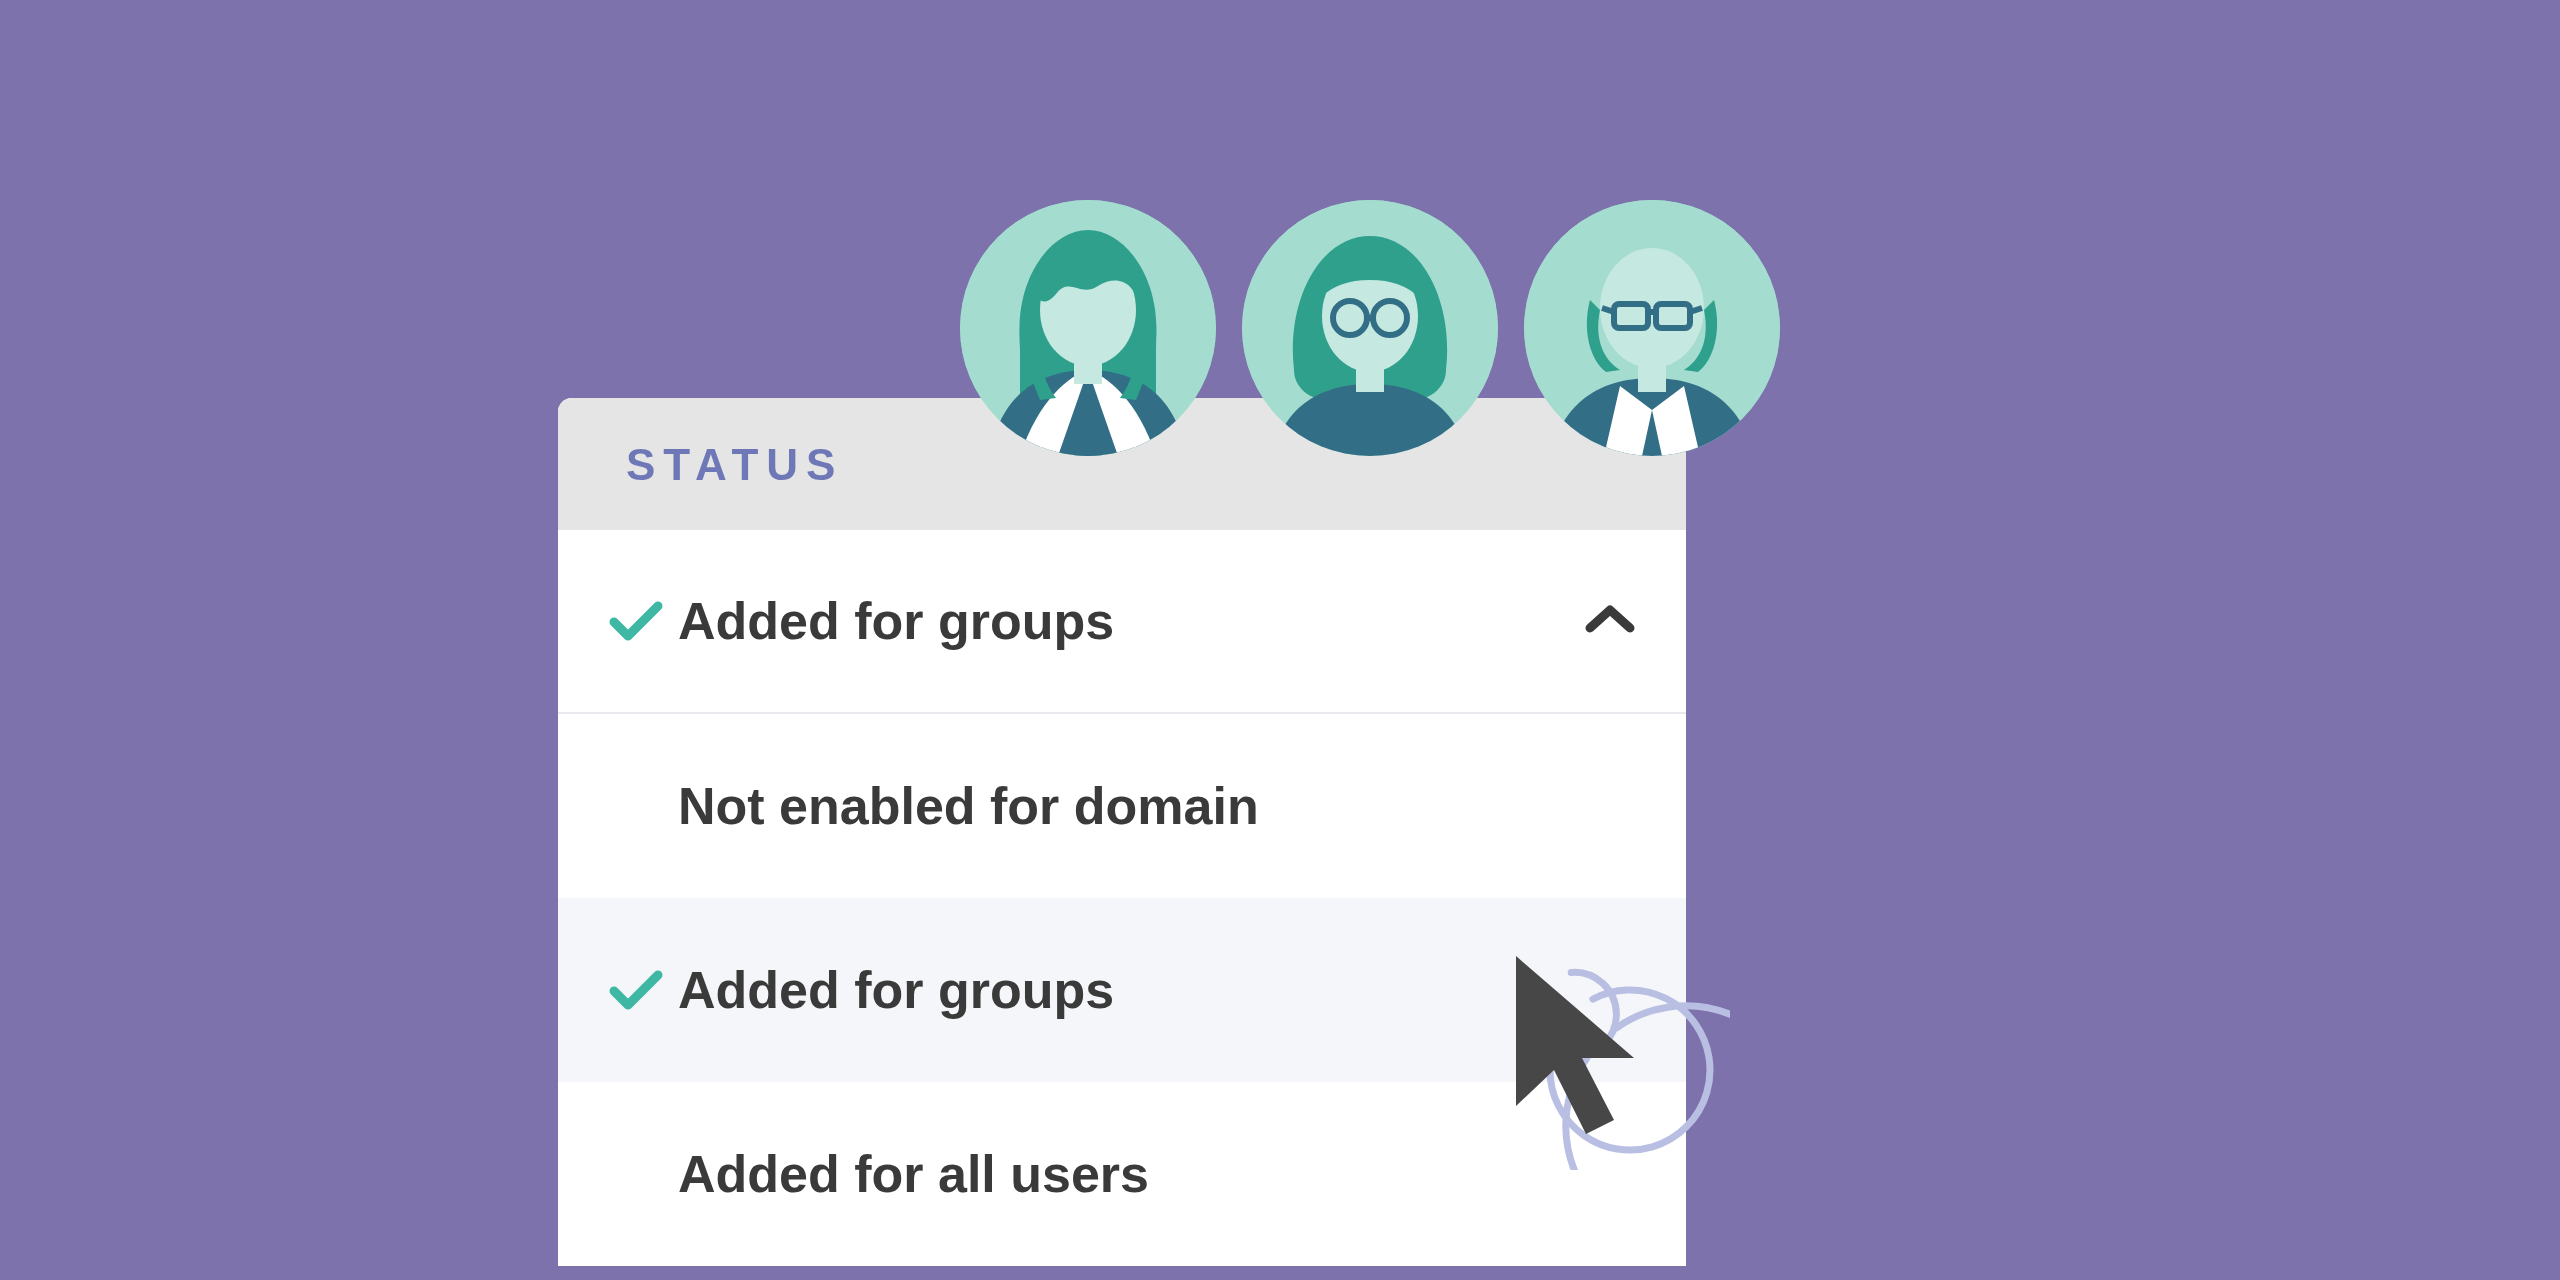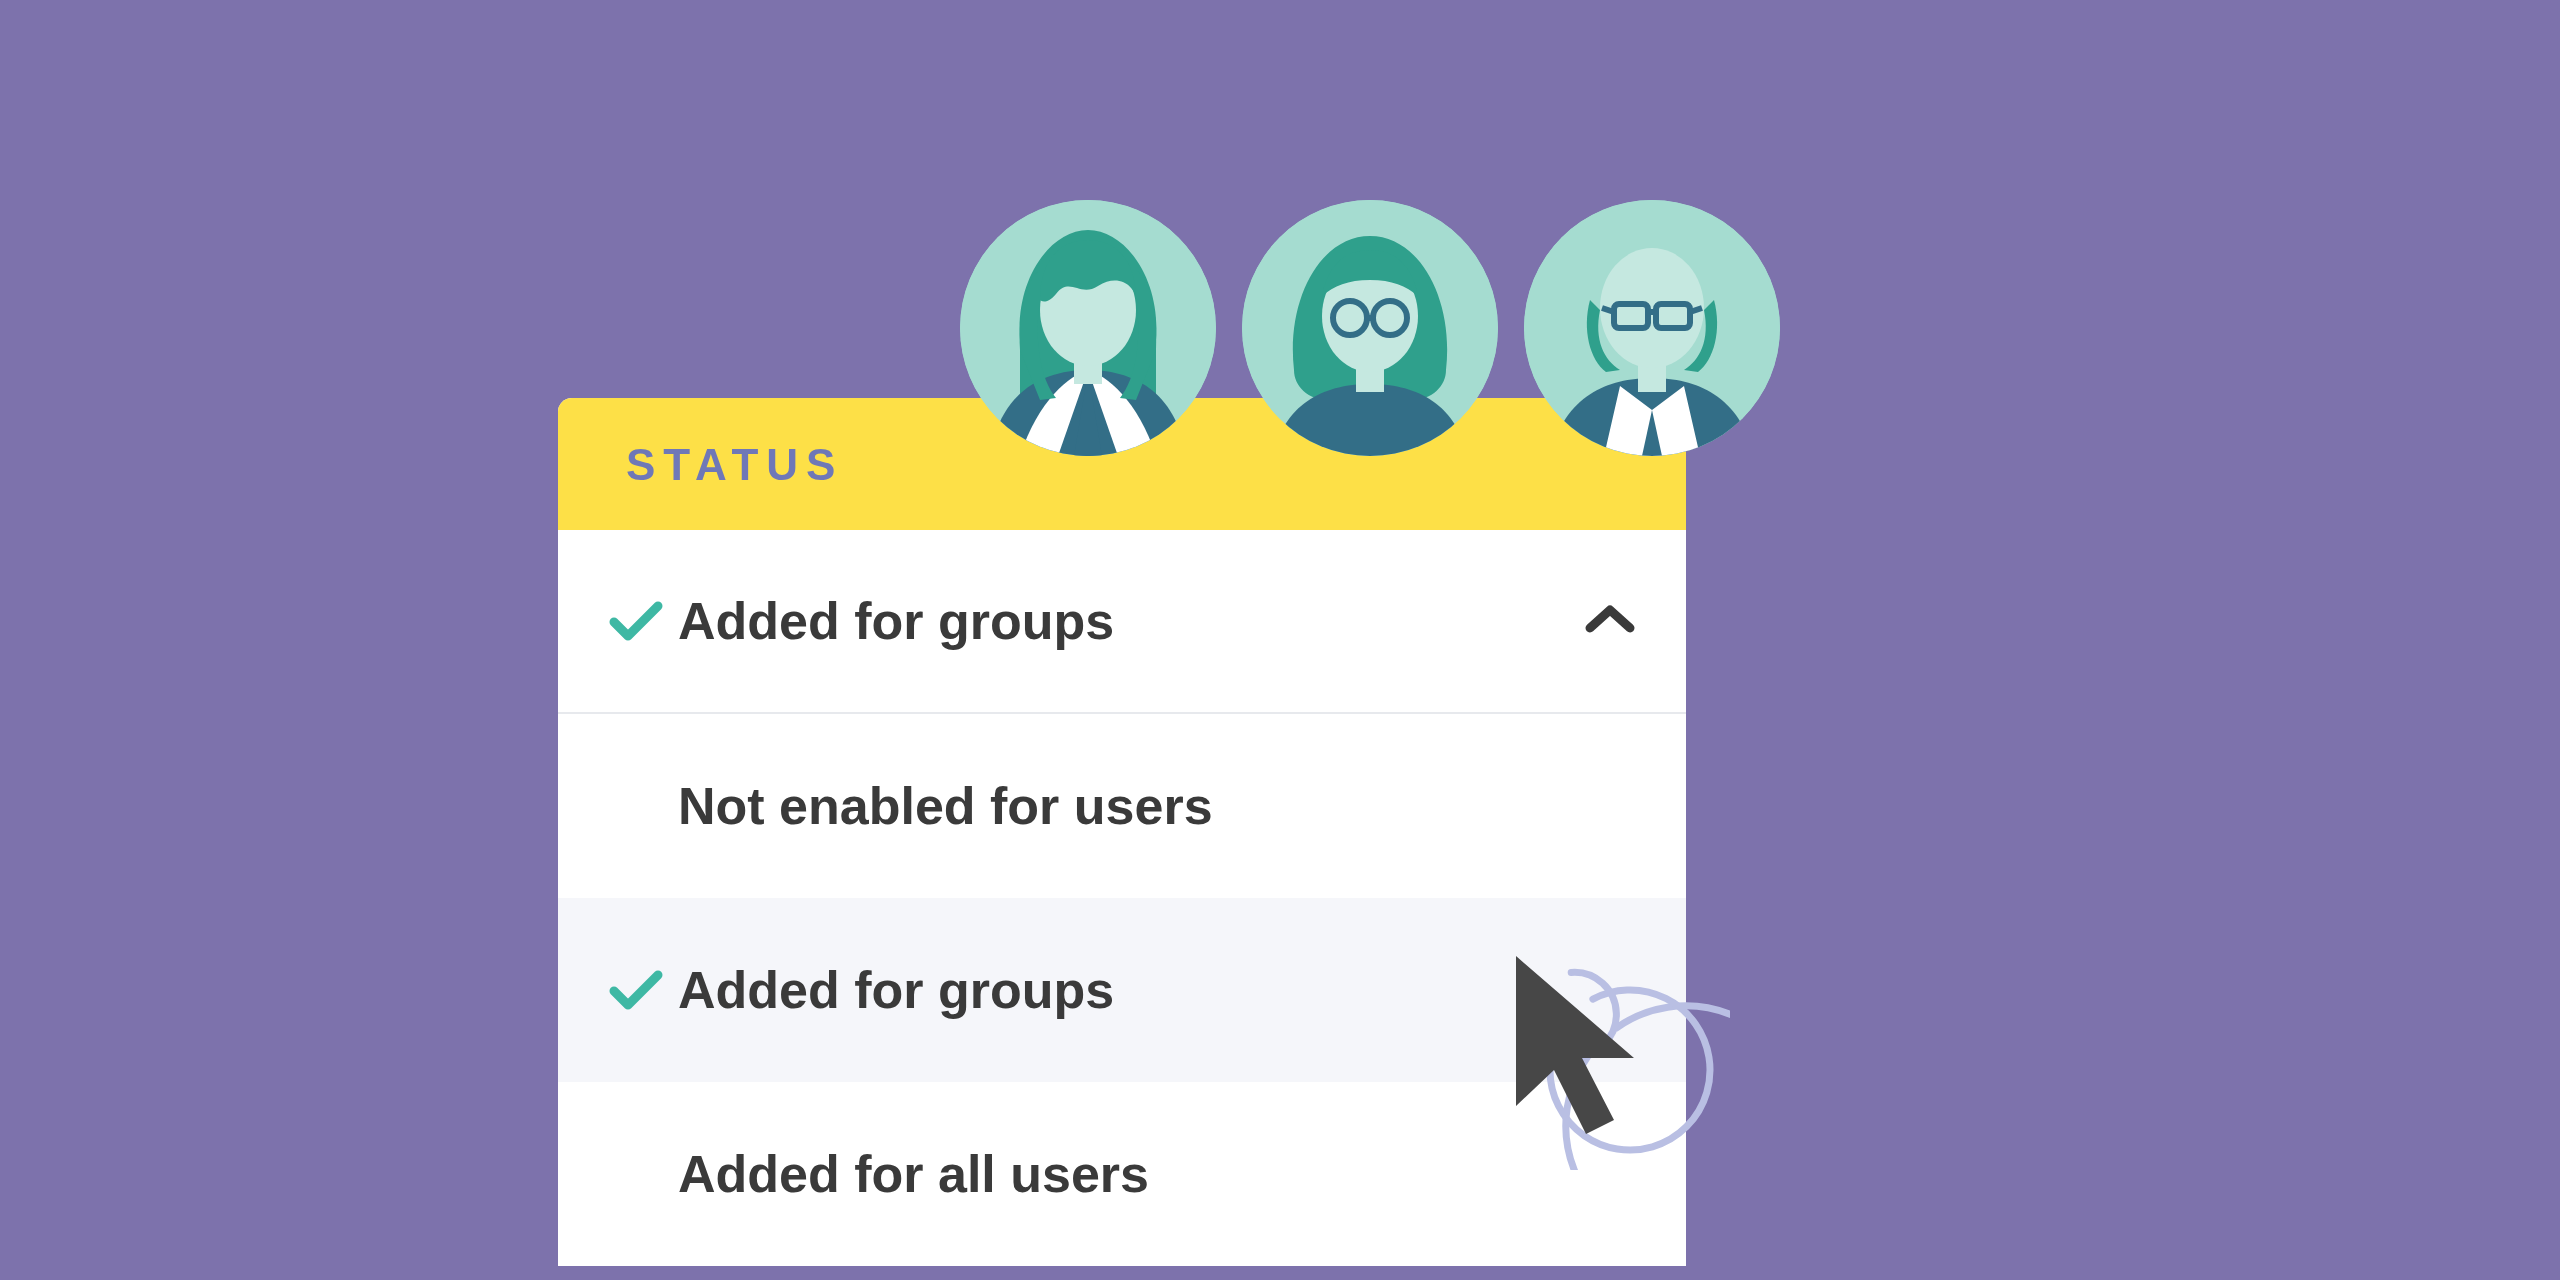--- a/index.html
+++ b/index.html
@@ -17,21 +17,21 @@
   .panel {
     position: absolute;
     left: 558px;
     top: 398px;
     width: 1128px;
     background: #ffffff;
     border-radius: 14px 14px 0 0;
     overflow: visible;
   }
   .panel-header {
-    background: #fde047;
+    background: #e5e5e5;
     border-radius: 14px 14px 0 0;
     padding: 42px 68px 40px 68px;
   }
   .panel-header-text {
     color: #6f78b7;
     font-weight: 700;
     letter-spacing: 8px;
     font-size: 44px;
   }
   .row {
@@ -105,21 +105,21 @@
       <span class="label">Added for groups</span>
       <span class="chevron-wrap">
         <svg width="52" height="34" viewBox="0 0 52 34">
           <polyline points="6,26 26,8 46,26" fill="none" stroke="#3a3a3a" stroke-width="9" stroke-linecap="round" stroke-linejoin="round"></polyline>
         </svg>
       </span>
     </div>
 
     <div class="row">
       <span class="check"></span>
-      <span class="label">Not enabled for users</span>
+      <span class="label">Not enabled for domain</span>
     </div>
 
     <div class="row row-option2">
       <span class="check">
         <svg width="56" height="46" viewBox="0 0 56 46">
           <polyline points="6,24 20,38 50,8" fill="none" stroke="#3eb8a4" stroke-width="9" stroke-linecap="round" stroke-linejoin="round"></polyline>
         </svg>
       </span>
       <span class="label">Added for groups</span>
     </div>

